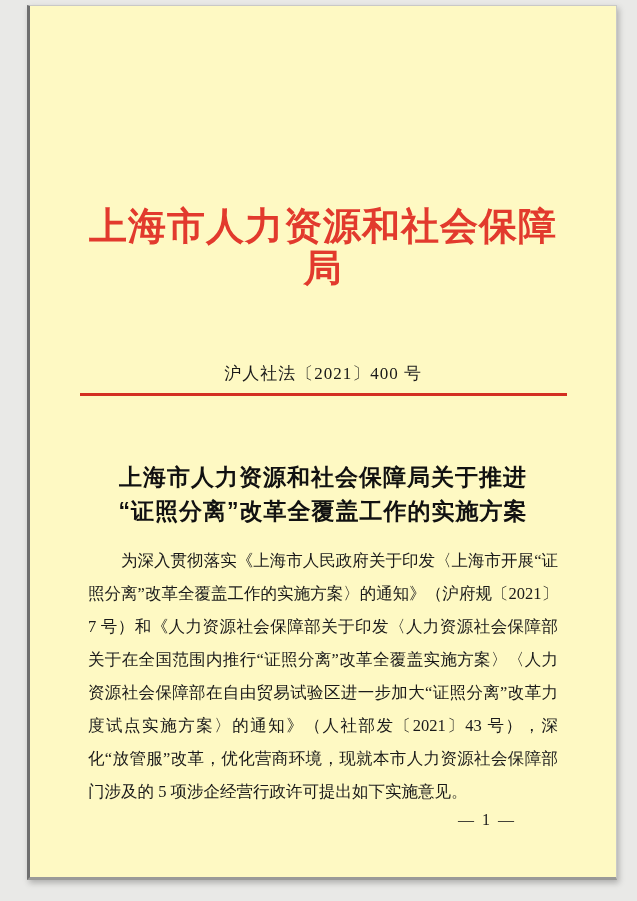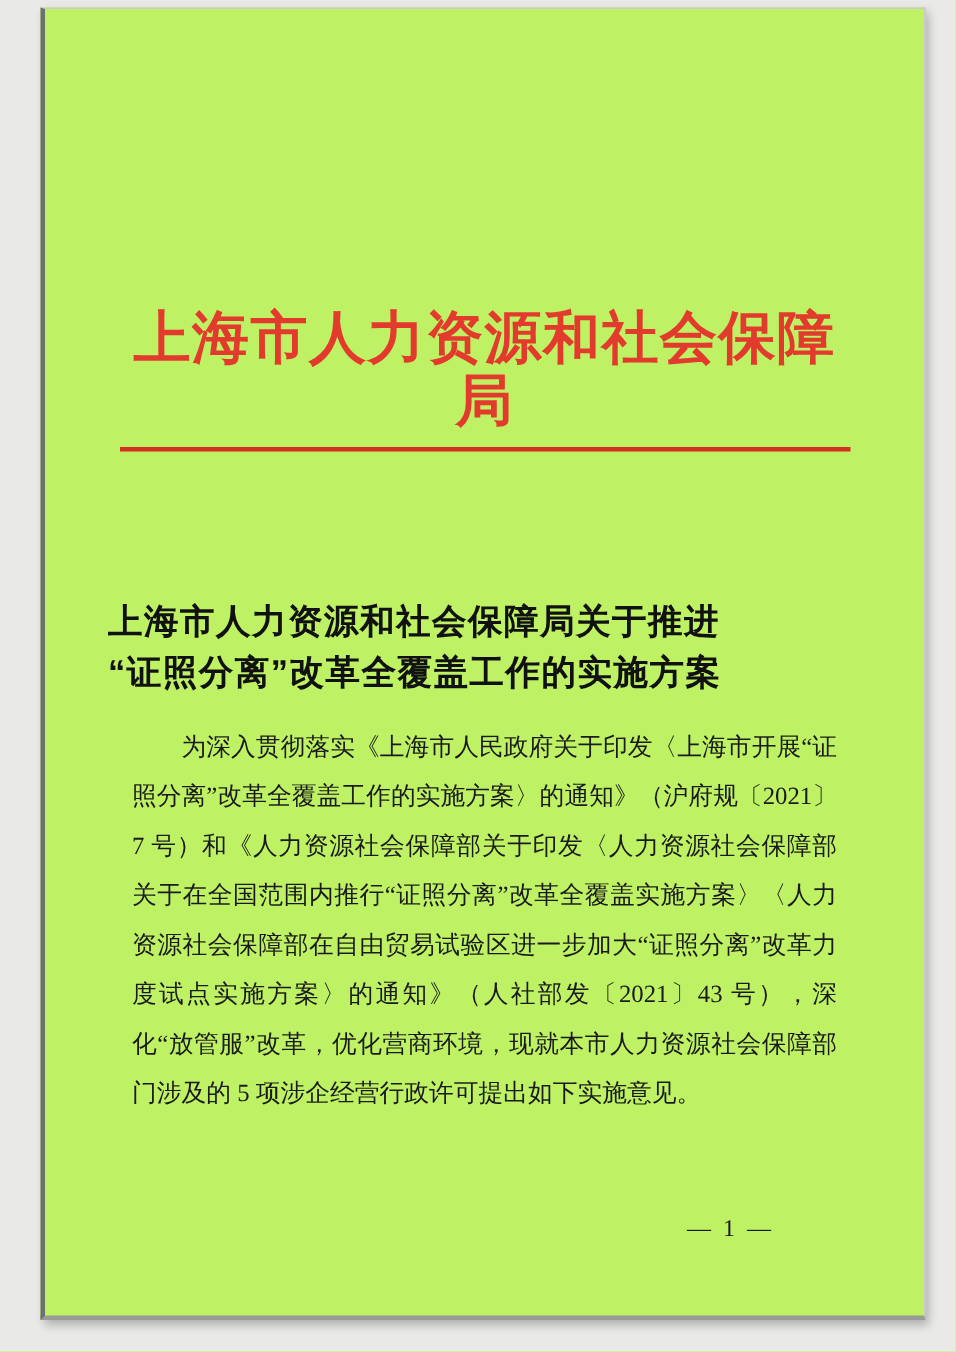--- a/index.html
+++ b/index.html
@@ -13,21 +13,21 @@
     background: #e9e9e7;
     font-family: "Liberation Serif", "DejaVu Serif", serif;
     overflow: hidden;
   }
   .scan-page {
     position: absolute;
     left: 27px;
     top: 5px;
     right: 20px;
     bottom: 21px;
-    background: #bef264;
+    background: #fef9c3;
     border-left: 3px solid #6f6f6f;
     border-bottom: 3px solid #9a9a98;
     border-top: 1px solid #c9c9c7;
     border-right: 1px solid #c9c9c7;
     box-shadow: 2px 3px 6px rgba(0,0,0,0.25);
     box-sizing: border-box;
     padding: 0 42px;
   }
   .org-title {
     margin: 0;
@@ -48,22 +48,22 @@
     color: #1a1a1a;
   }
   .red-rule {
     margin: 8px auto 0 auto;
     width: 487px;
     height: 3px;
     background: #d32f22;
     border: none;
   }
   .doc-title {
-    margin: 96px 0 0 0;
-    text-align: left;
+    margin: 64px 0 0 0;
+    text-align: center;
     font-size: 23px;
     line-height: 34px;
     font-weight: bold;
     color: #111111;
     letter-spacing: 1px;
     font-family: "Liberation Sans", "DejaVu Sans", sans-serif;
   }
   .salutation {
     margin: 38px 0 0 0;
     font-size: 16.5px;
@@ -87,20 +87,21 @@
     color: #1a1a1a;
   }
 </style>
 </head>
 <body>
 
 <div class="scan-page">
 
   <h1 class="org-title">上海市人力资源和社会保障局</h1>
 
+  <div class="doc-number">沪人社法〔2021〕400 号</div>
 
   <hr class="red-rule">
 
   <h2 class="doc-title">
     <span>上海市人力资源和社会保障局关于推进</span><br>
     <span>“证照分离”改革全覆盖工作的实施方案</span>
   </h2>
 
 
   <p class="body-para">为深入贯彻落实《上海市人民政府关于印发〈上海市开展“证照分离”改革全覆盖工作的实施方案〉的通知》（沪府规〔2021〕7 号）和《人力资源社会保障部关于印发〈人力资源社会保障部关于在全国范围内推行“证照分离”改革全覆盖实施方案〉〈人力资源社会保障部在自由贸易试验区进一步加大“证照分离”改革力度试点实施方案〉的通知》（人社部发〔2021〕43 号），深化“放管服”改革，优化营商环境，现就本市人力资源社会保障部门涉及的 5 项涉企经营行政许可提出如下实施意见。</p>

